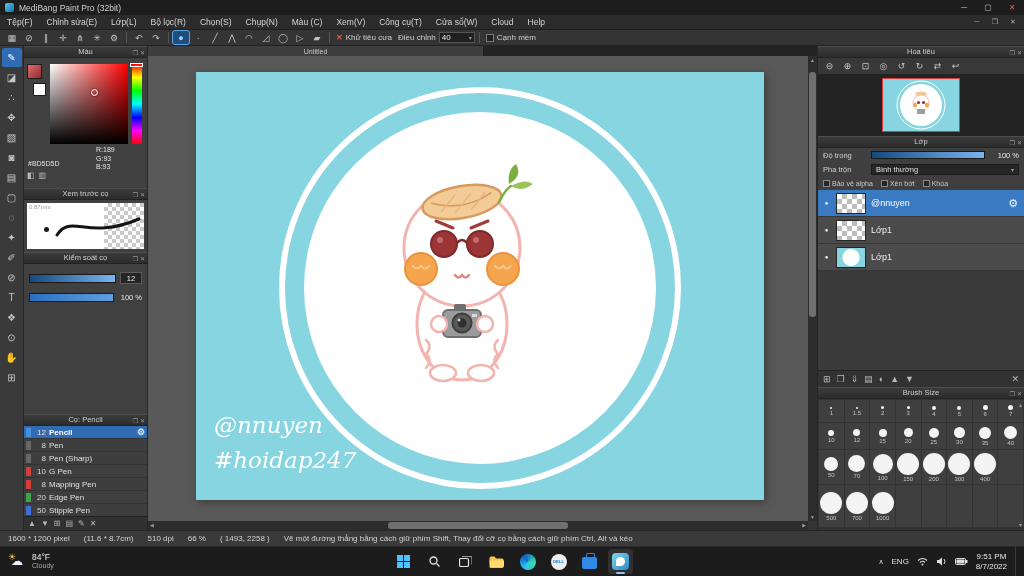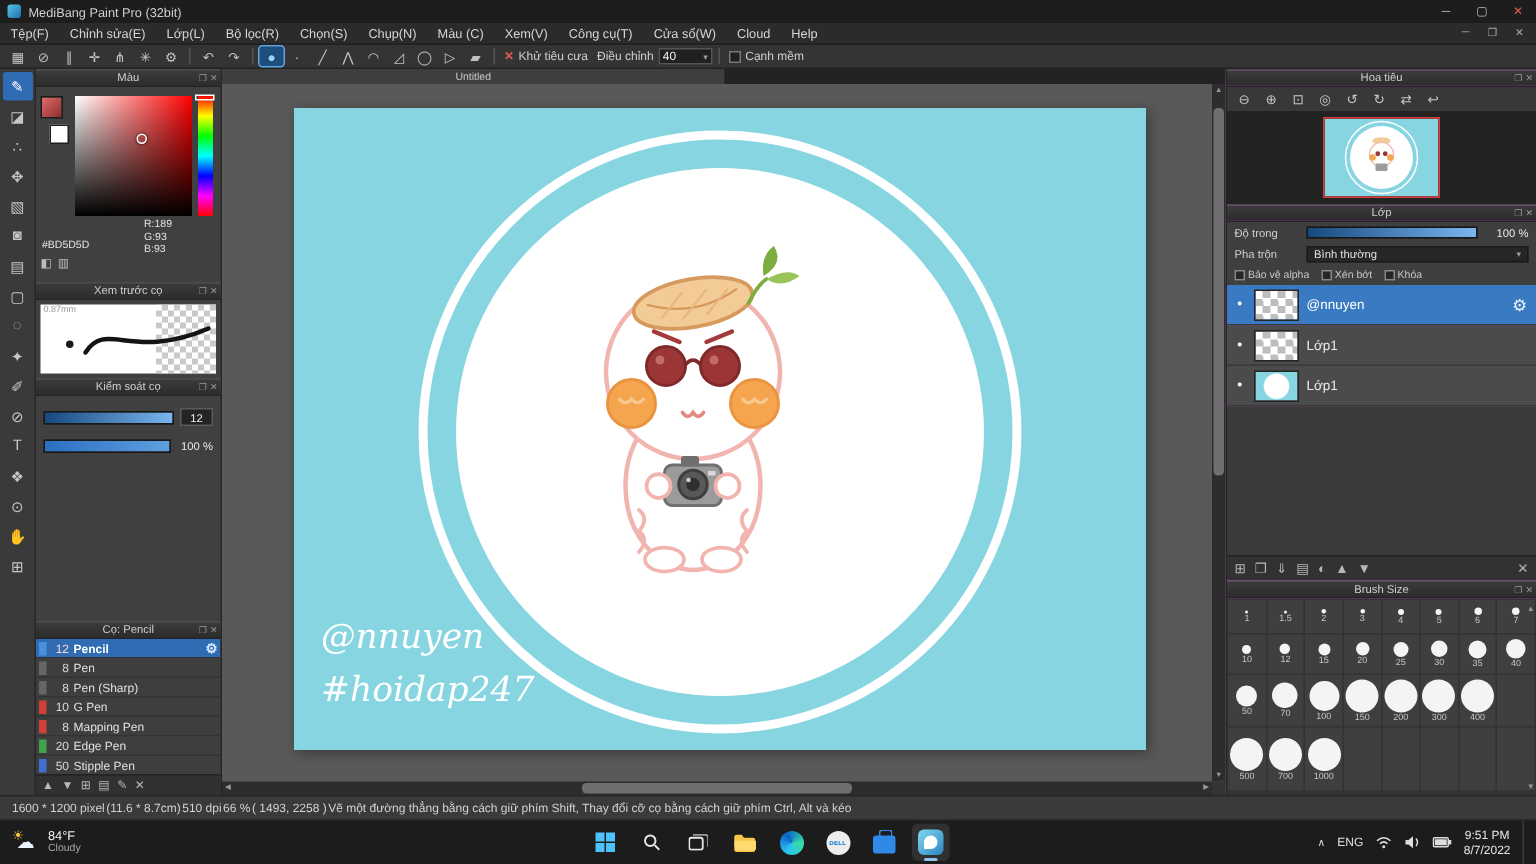--- a/index.html
+++ b/index.html
@@ -92,21 +92,21 @@
 .vthumb{position:absolute;left:1px;right:1px;top:16px;height:245px;background:#6f6f6f;border-radius:3px;}
 .vs-up{position:absolute;top:1px;left:0;right:0;text-align:center;font-size:5px;color:#999;}
 .vs-down{position:absolute;bottom:1px;left:0;right:0;text-align:center;font-size:5px;color:#999;}
 #hscroll{position:absolute;left:0;bottom:0;right:9px;height:9px;background:#2d2d2d;}
 .hthumb{position:absolute;top:1px;bottom:1px;left:240px;width:180px;background:#6f6f6f;border-radius:3px;}
 .hs-left{position:absolute;left:2px;top:0;font-size:5px;color:#999;line-height:9px;}
 .hs-right{position:absolute;right:2px;top:0;font-size:5px;color:#999;line-height:9px;}
 #scroll-corner{position:absolute;right:0;bottom:0;width:9px;height:9px;background:#343434;}
 
 
-#right-panels{position:absolute;left:817px;top:46px;width:207px;height:484px;background:#d946ef;border-left:1px solid #262626;display:flex;flex-direction:column;}
+#right-panels{position:absolute;left:817px;top:46px;width:207px;height:484px;background:#bef264;border-left:1px solid #262626;display:flex;flex-direction:column;}
 #nav-icons{height:16px;min-height:16px;background:#383838;display:flex;align-items:center;gap:3px;padding:0 4px;}
 .nbtn{width:15px;height:13px;display:flex;align-items:center;justify-content:center;font-size:9px;color:#c6c6c6;}
 #nav-thumb-area{height:62px;min-height:62px;background:#232323;display:flex;align-items:center;justify-content:center;}
 #nav-thumb{outline:1px solid #e03a3a;line-height:0;}
 
 #layer-section{flex:1;display:flex;flex-direction:column;overflow:hidden;}
 .lrow{height:14px;min-height:14px;display:flex;align-items:center;gap:8px;padding:0 5px;font-size:7.5px;color:#cfcfcf;background:#3f3f3f;}
 .llabel{width:40px;flex:none;}
 .ltrack{flex:1;height:8px;background:#242424;border:1px solid #191919;position:relative;}
 .lfill{position:absolute;left:0;top:0;bottom:0;width:100%;background:linear-gradient(to right,#16497e,#7ab6ef);}
@@ -689,21 +689,21 @@
           <div class="sizecell"></div>
         </div>
       </div>
     <span class="grid-scroll-up">▴</span>
     <span class="grid-scroll-down">▾</span>
   </div>
 
 </div>
 
 <div id="statusbar">
-    <span id="status-segs" style="display:flex;gap:1px;">
+    <span id="status-segs" style="display:flex;gap:14px;">
       <span class="status-seg">1600 * 1200 pixel</span>
       <span class="status-seg">(11.6 * 8.7cm)</span>
       <span class="status-seg">510 dpi</span>
       <span class="status-seg">66 %</span>
       <span class="status-seg">( 1493, 2258 )</span>
       <span class="status-seg">Vẽ một đường thẳng bằng cách giữ phím Shift, Thay đổi cỡ cọ bằng cách giữ phím Ctrl, Alt và kéo</span>
     </span>
   </div>
 
 <div id="taskbar">

